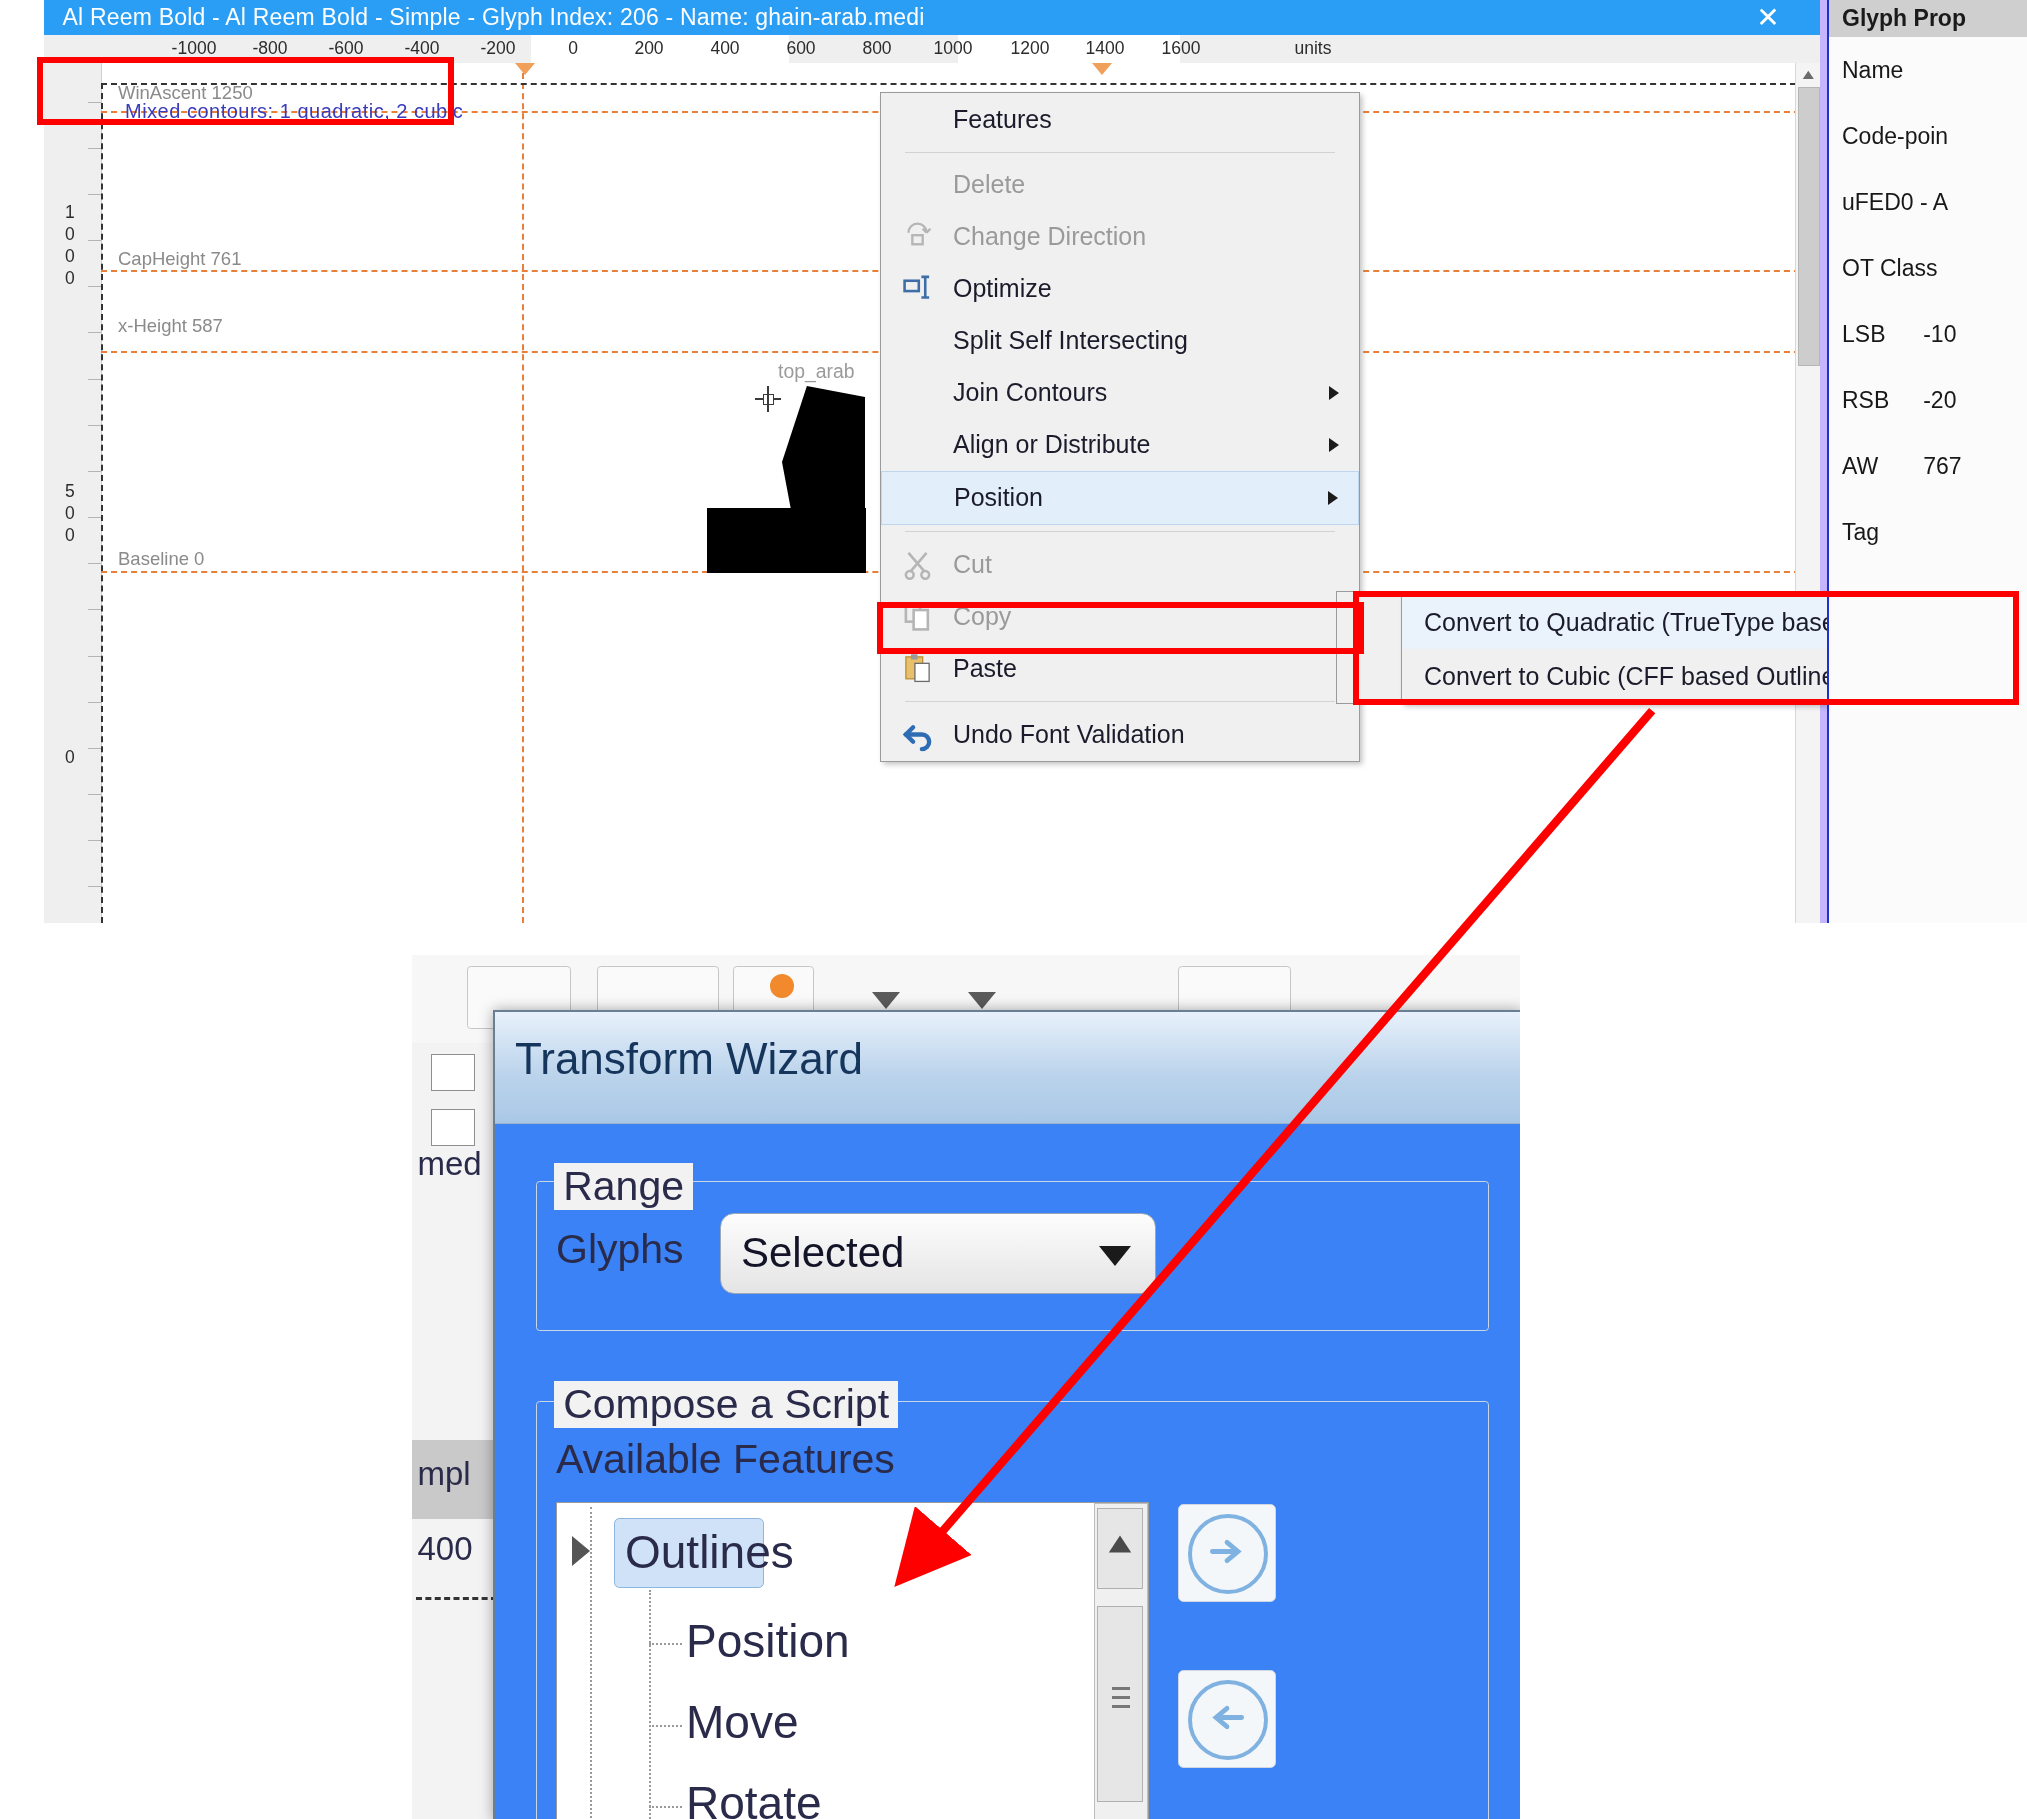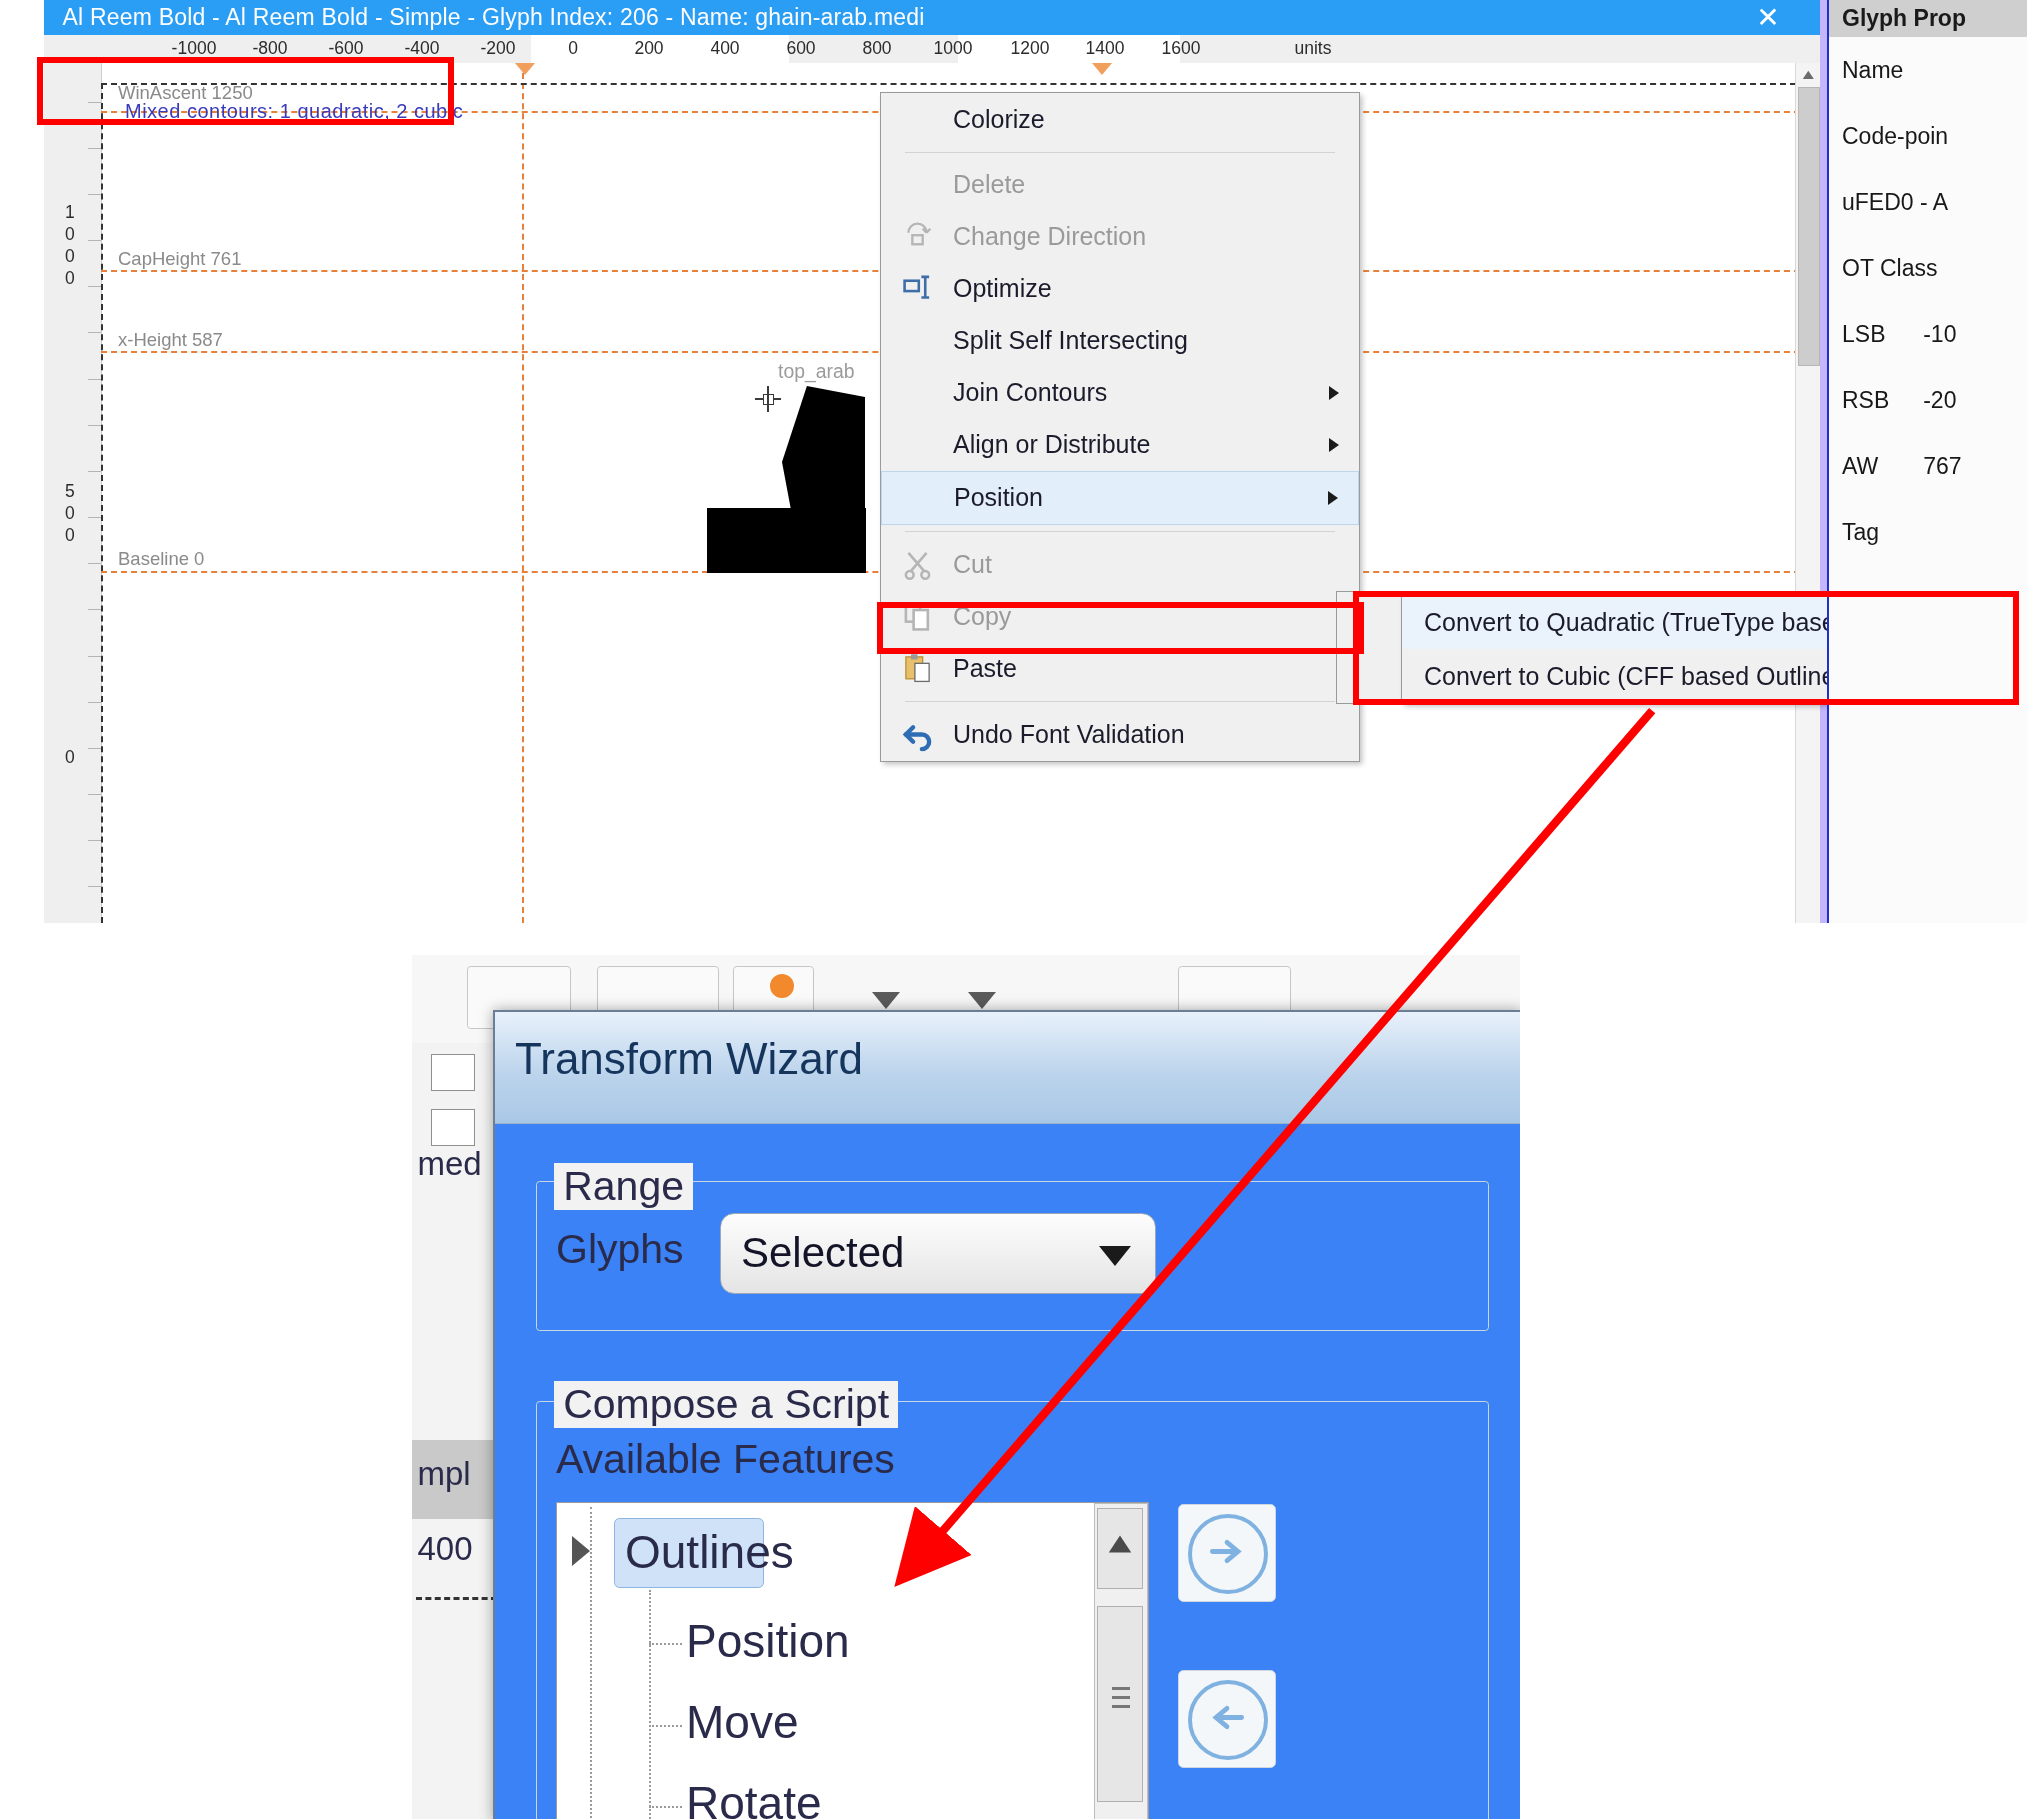--- a/index.html
+++ b/index.html
@@ -206,21 +206,21 @@
 
     <div style="position:absolute;left:57px;top:20px;right:24px;height:0;border-top:2.8px dashed #333;"></div>
 
     <div class="hguide" style="top:48px;"></div>
     <div class="hguide" style="top:207px;"></div>
     <div class="hguide" style="top:288px;"></div>
     <div class="hguide" style="top:508px;"></div>
 
     <div class="glabel" style="left:74px;top:18.5px;">WinAscent 1250</div>
     <div class="glabel" style="left:74px;top:185px;">CapHeight 761</div>
-    <div class="glabel" style="left:74px;top:266px;">x-Height 587</div>
+    <div class="glabel" style="left:74px;top:252px;">x-Height 587</div>
     <div class="glabel" style="left:74px;top:485px;">Baseline 0</div>
 
     <div class="mixed-note" style="left:81px;top:37px;">Mixed contours: 1 quadratic, 2 cubic</div>
 
     <div class="anchor-label" style="left:734px;top:297px;">top_arab</div>
     <div class="crosshair" style="left:711px;top:323px;">
         <span></span>
       </div>
 
     <div class="glyph-blob" style="left:738px;top:323px;width:83px;height:138px;clip-path:polygon(30% 0,100% 8%,100% 92%,14% 100%,0 55%);"></div>
@@ -236,21 +236,21 @@
           <path d="M9 4 L15 13 L3 13 Z" fill="#6b6b6b"></path>
         </svg>
     </div>
   </div>
 
   <div id="ctx-menu">
 
 
     <div class="mi">
       <span class="ic"></span>
-      <span class="lb">Colorize</span>
+      <span class="lb">Features</span>
     </div>
 
     <div class="msep"></div>
 
     <div class="mi disabled">
       <span class="ic"></span>
       <span class="lb">Delete</span>
     </div>
 
     <div class="mi disabled">

